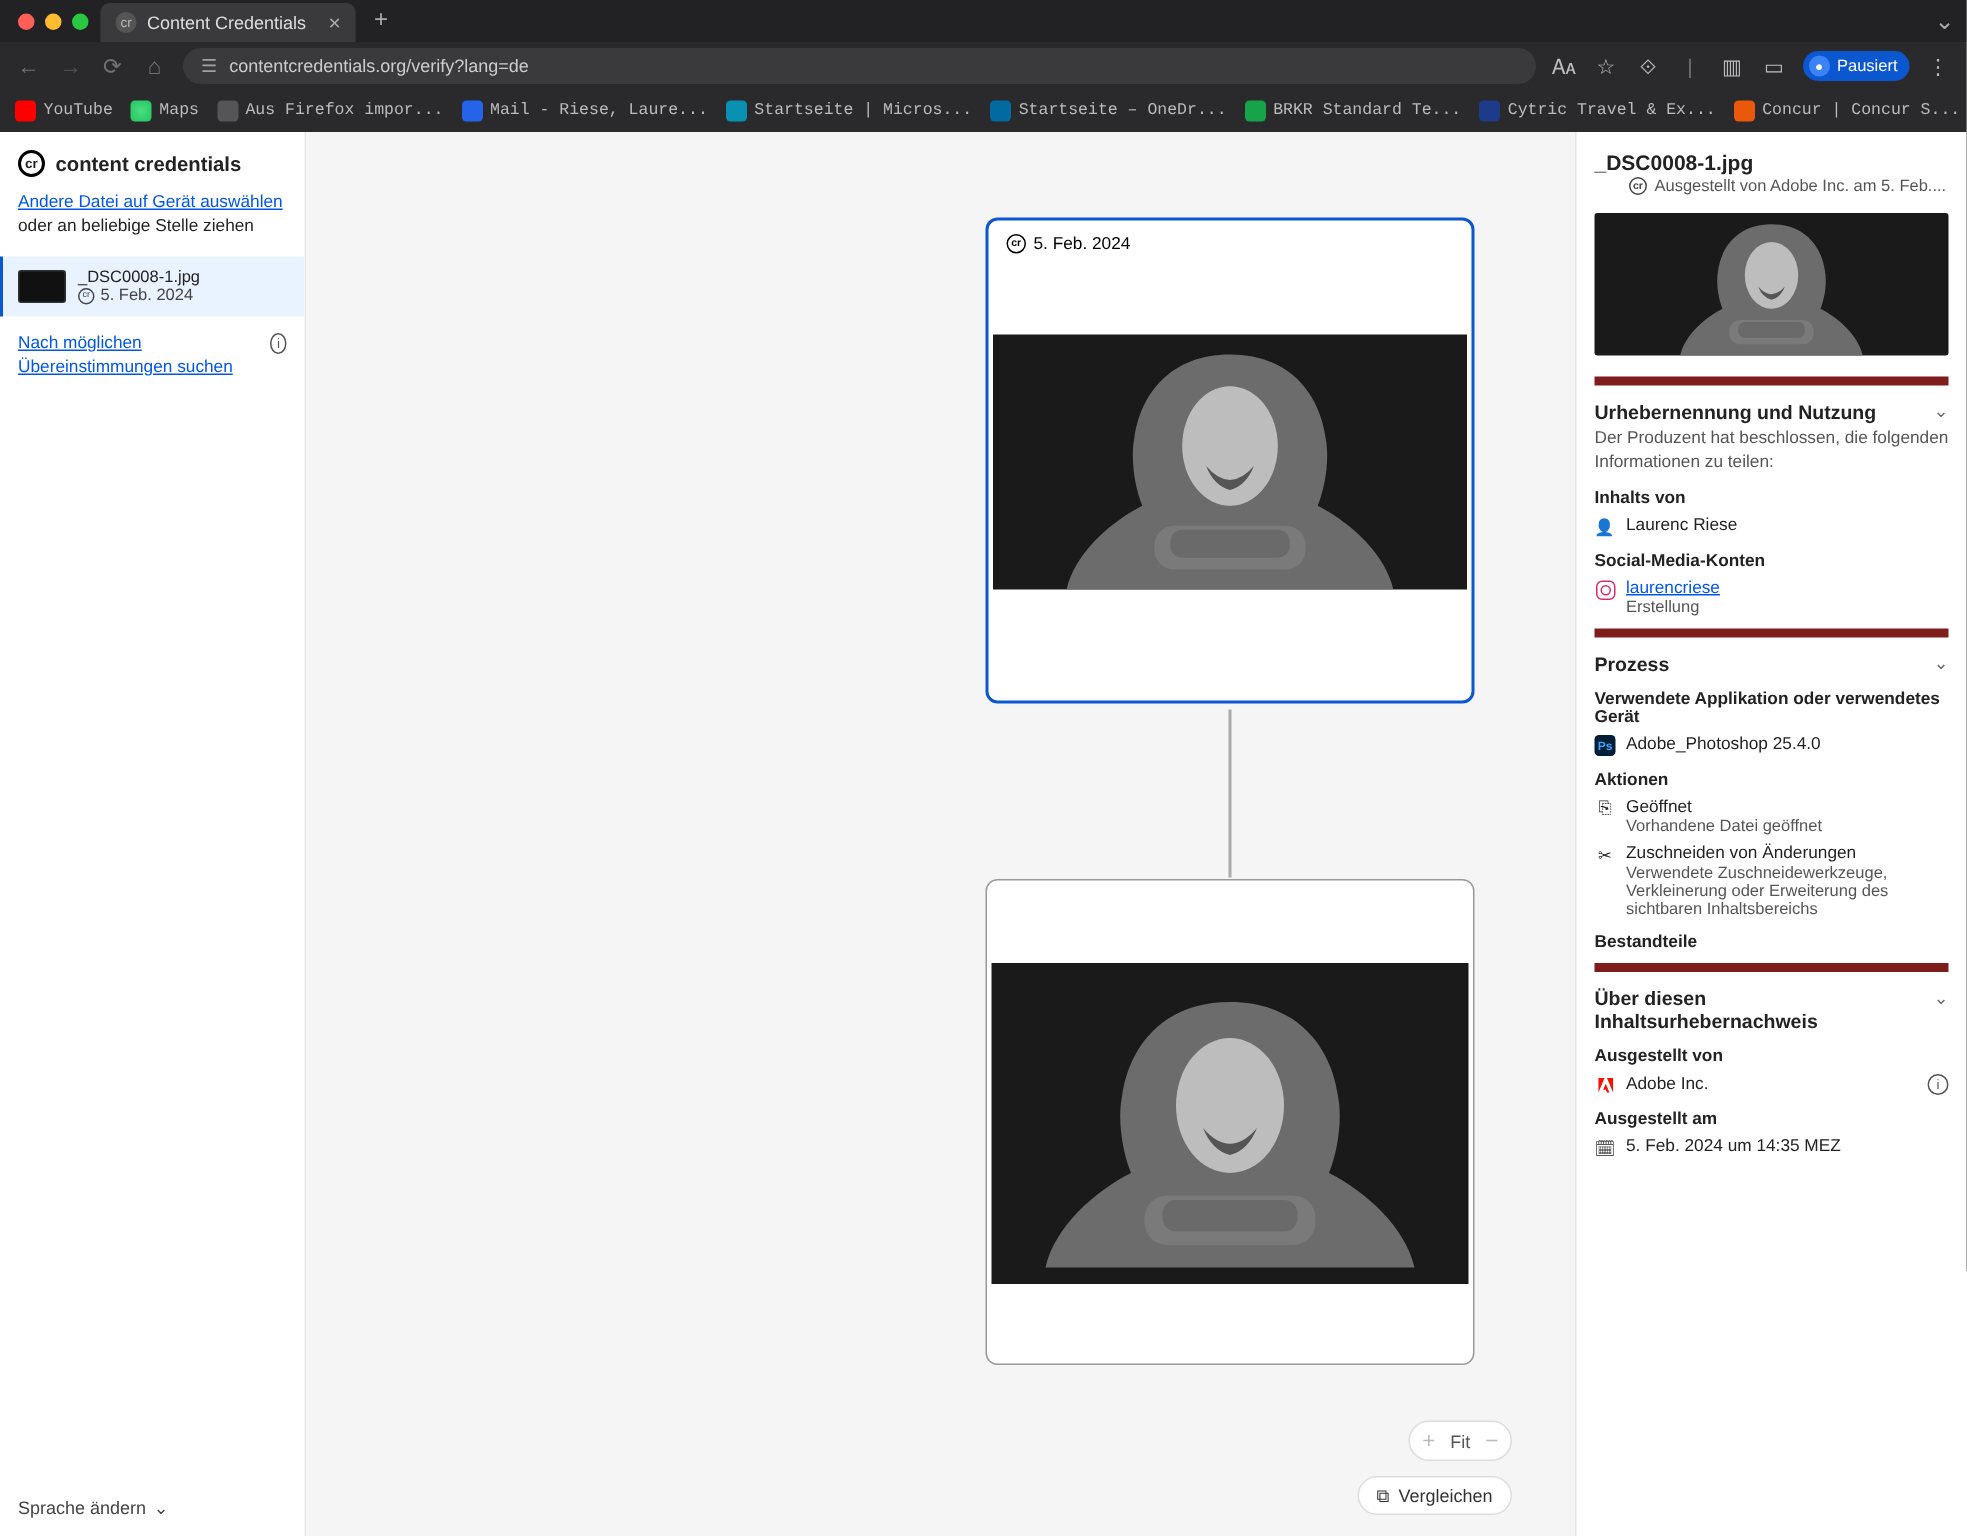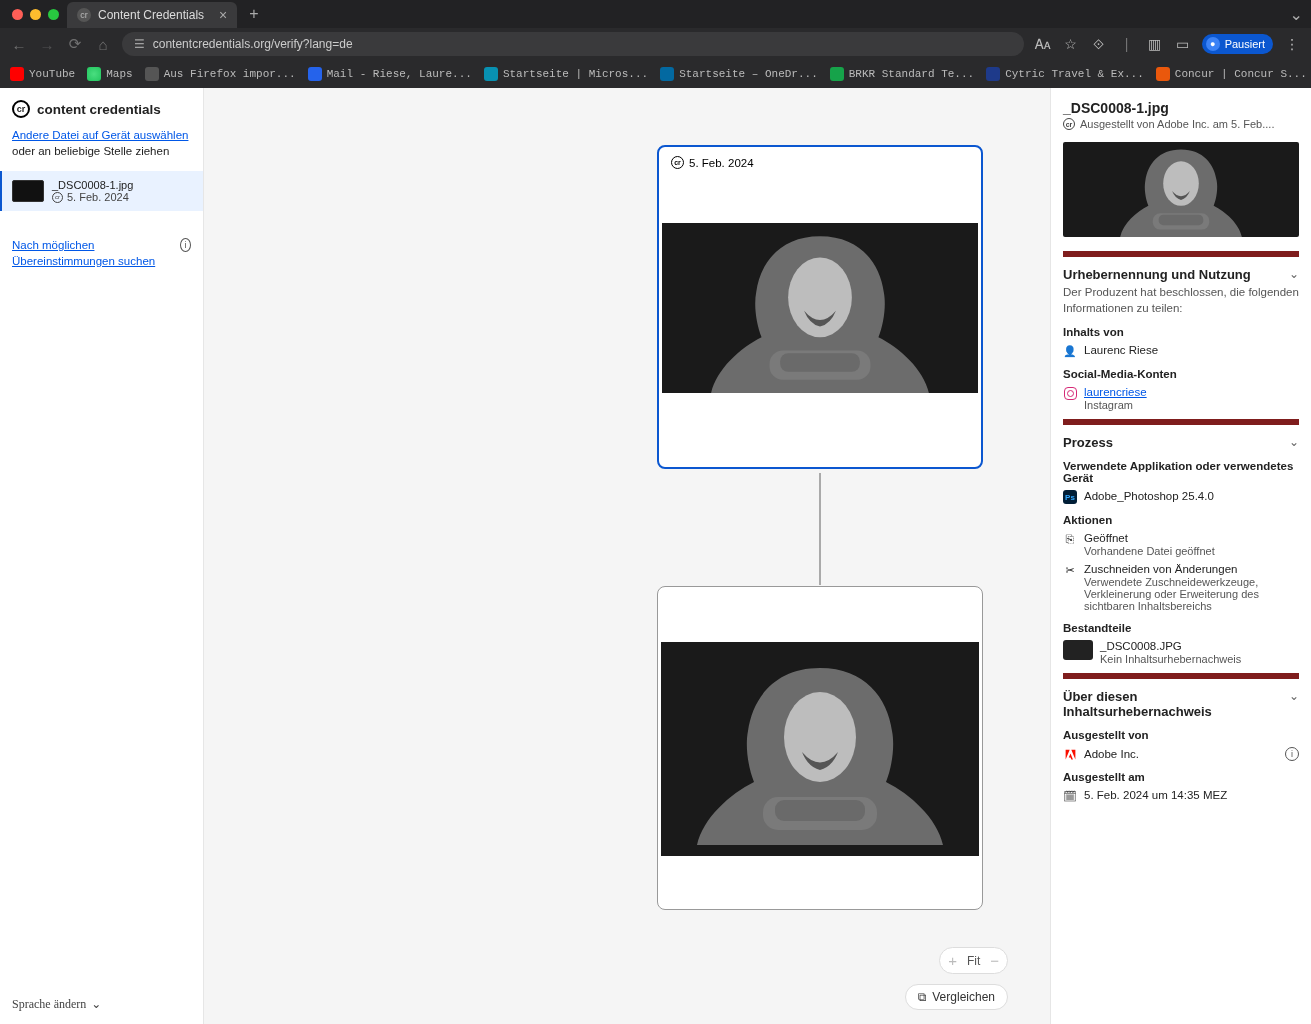--- a/index.html
+++ b/index.html
@@ -36,42 +36,42 @@
 .page { display: flex; height: calc(1024px - 88px); background:#fff; }
 .sidebar-left { width: 204px; border-right: 1px solid #e6e6e6; display:flex; flex-direction:column; font-size:12px; color:#222;}
 .logo-row { display:flex; align-items:center; gap:7px; padding:12px 12px 10px; font-weight:600; font-size:13.5px;}
 .logo-ring { width:18px;height:18px;border:2px solid #000;border-radius:50%;display:flex;align-items:center;justify-content:center;font-size:9px;font-weight:700;}
 .sl-desc { padding: 0 12px; font-size:11.5px; line-height:1.35; }
 .sl-desc a { color:#0057e7; }
 .file-item { display:flex; align-items:center; gap:8px; padding:8px 10px; margin-top:12px; background:#e9f2ff; border-left:2px solid #0b57d0;}
 .file-item .thumb { width:32px;height:22px;background:#111;border:1px solid #333;border-radius:2px;}
 .file-meta { display:flex;flex-direction:column; font-size:11px;}
 .file-meta .d { display:flex;align-items:center;gap:4px;color:#444;}
-.search-link { padding:27px 12px; display:flex; justify-content:space-between; align-items:flex-start; }
+.search-link { padding:11px 12px; display:flex; justify-content:space-between; align-items:flex-start; }
 .search-link a { color:#0057e7; text-decoration:underline; font-size:11.5px; line-height:1.35; }
 .info-circ { width:14px;height:14px;border:1.3px solid #555;border-radius:50%;display:flex;align-items:center;justify-content:center;font-size:9px;color:#555;}
-.lang-footer { margin-top:auto; padding:12px; font-size:12px; color:#444; display:flex;align-items:center;gap:5px;font-family:Liberation Serif, serif;}
+.lang-footer { margin-top:auto; padding:12px; font-size:12px; color:#444; display:flex;align-items:center;gap:5px;}
 
 .canvas { flex: 1; background:#f5f5f5; position:relative; overflow:hidden;}
 .card { position:absolute; width:326px; height:324px; background:#fff; border:1.5px solid #999; border-radius:8px; overflow:hidden;}
 .card.selected { border:2px solid #0b57d0; left:453px; top:57px; }
 .card.second { left:453px; top:498px; }
 .card .badge { position:absolute; top:8px; left:8px; display:flex;align-items:center;gap:5px; font-size:11.5px; background:#fff; padding:1px 4px;border-radius:3px;}
 .badge .cr-ico{ width:13px;height:13px;border:1.3px solid #000;border-radius:50%;display:flex;align-items:center;justify-content:center;font-size:7px;font-weight:700;}
 .card .imgarea { position:absolute; top:76px; left:3px; right:3px; height:170px; background:#1a1a1a; display:flex;align-items:flex-end;justify-content:center;}
 .card.second .imgarea { top:55px; height:214px; }
 .linkbar { position:absolute; left:615px; top:385px; width:2px; height:112px; background:#aaa;}
 
 .zoom-pill { position:absolute; right:42px; bottom:50px; background:#fff; border:1px solid #ddd; border-radius:18px; padding:4px 8px; display:flex;align-items:center;gap:10px; font-size:12px; color:#555;}
 .zoom-pill span.btn { font-size:15px; color:#bbb;}
 .compare-pill { position:absolute; right:42px; bottom:14px; background:#fff; border:1px solid #ddd; border-radius:16px; padding:5px 12px; display:flex;align-items:center;gap:6px; font-size:12px; color:#333;}
 
 .sidebar-right { width: 261px; border-left:1px solid #e6e6e6; overflow-y:auto; padding:12px 12px 20px; font-size:11.5px; color:#222;}
 .sr-title { font-weight:700; font-size:14px; }
-.sr-sub { display:flex; align-items:center; gap:5px; color:#555; margin-top:2px; font-size:11px;}
+.sr-sub { display:flex; align-items:center; gap:5px; color:#555; margin-top:2px; font-size:11px;margin-left:23px;}
 .sr-sub .cr-ico{ width:12px;height:12px;border:1.2px solid #444;border-radius:50%;display:flex;align-items:center;justify-content:center;font-size:7px;font-weight:700;color:#444;}
 .sr-preview { margin-top:12px; background:#1a1a1a; height:95px; display:flex;align-items:flex-end;justify-content:center; margin-bottom:14px; border-radius:2px;}
 .section-head { display:flex;justify-content:space-between;align-items:flex-start; border-top:6px solid #7f1d1d; padding-top:10px; margin-top:8px;}
 .section-head h3 { font-size:13px; font-weight:700;}
 .chev-d { font-size:12px;color:#666;}
 .section-desc { color:#555; margin-top:3px; line-height:1.35;}
 .field-label { font-weight:700; margin-top:10px; font-size:11.5px;}
 .row-ic { display:flex; align-items:flex-start; gap:7px; margin-top:6px;}
 .row-ic .ic { width:14px;height:14px; flex-shrink:0; display:flex;align-items:center;justify-content:center;font-size:11px;}
 .row-body { display:flex; flex-direction:column; }
@@ -278,21 +278,21 @@
       <span class="ic">👤</span>
       <span>Laurenc Riese</span>
     </div>
     <div class="field-label">Social-Media-Konten</div>
     <div class="row-ic">
       <span class="ic">
           <span class="ig-ic"></span>
         </span>
       <div class="row-body">
         <a href="#" class="link">laurencriese</a>
-        <span class="sub">Instagram</span>
+        <span class="sub">Erstellung</span>
       </div>
     </div>
 
     <div class="section-head">
       <h3>Prozess</h3>
       <span class="chev-d">⌄</span>
     </div>
     <div class="field-label">Verwendete Applikation oder verwendetes Gerät</div>
     <div class="row-ic">
       <span class="ic">
@@ -309,27 +309,20 @@
       </div>
     </div>
     <div class="row-ic">
       <span class="ic">✂</span>
       <div class="row-body">
         <span>Zuschneiden von Änderungen</span>
         <span class="sub">Verwendete Zuschneidewerkzeuge, Verkleinerung oder Erweiterung des sichtbaren Inhaltsbereichs</span>
       </div>
     </div>
     <div class="field-label">Bestandteile</div>
-    <div class="row-ic">
-      <span class="thumb-sm"></span>
-      <div class="row-body">
-        <span>_DSC0008.JPG</span>
-        <span class="sub">Kein Inhaltsurhebernachweis</span>
-      </div>
-    </div>
 
     <div class="section-head">
       <h3>Über diesen Inhaltsurhebernachweis</h3>
       <span class="chev-d">⌄</span>
     </div>
     <div class="field-label">Ausgestellt von</div>
     <div class="row-ic" style="justify-content:space-between">
       <div style="display:flex;gap:7px;align-items:center">
         <span class="ic ad-badge">
           <svg width="13" height="13" viewBox="0 0 24 24">

